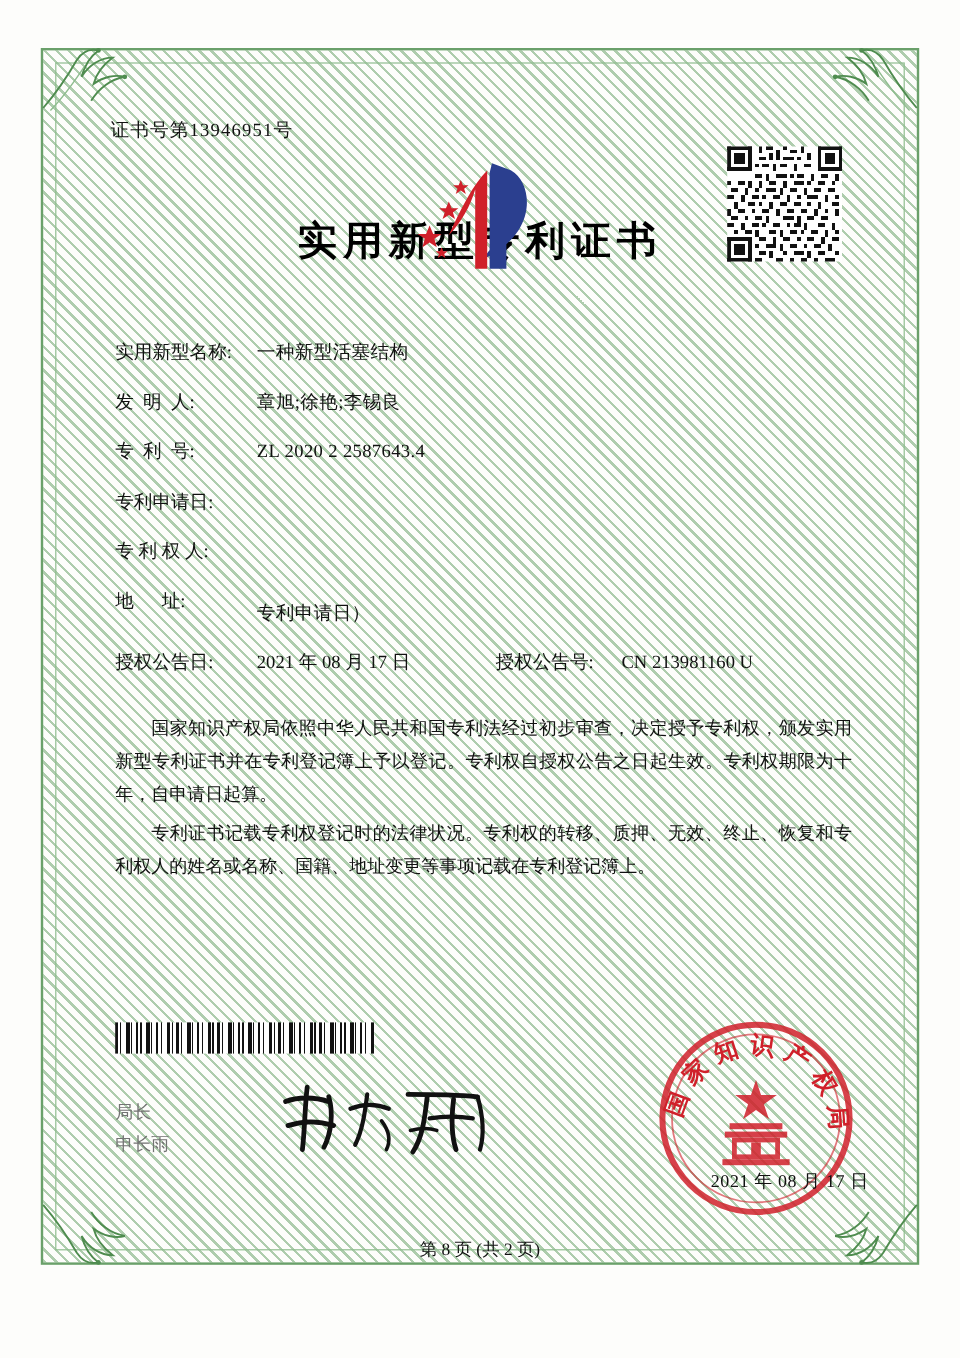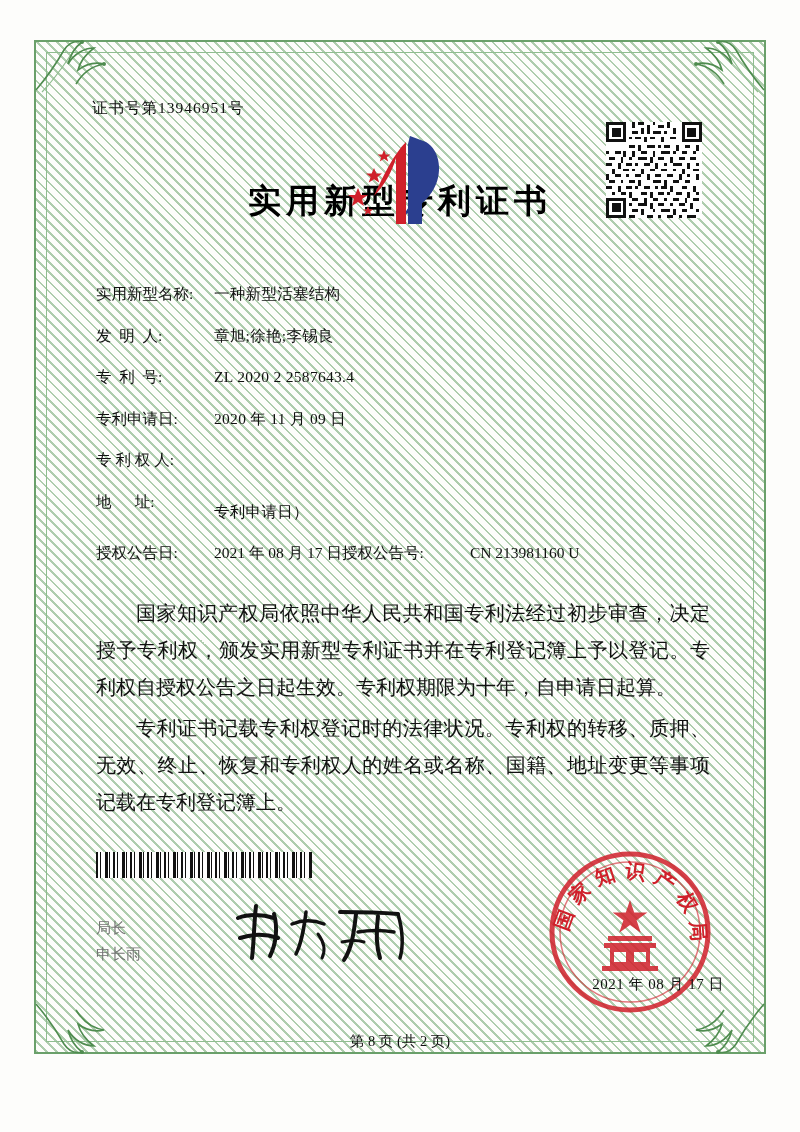--- a/index.html
+++ b/index.html
@@ -121,30 +121,32 @@
   .row .value .second-line {
     display: block;
     margin-top: 10px;
   }
   .row.two-col {
     display: flex;
   }
   .row.two-col .col2-label {
     width: 128px;
     flex: 0 0 128px;
+    margin-left: 48px;
+    text-align: center;
   }
   .row.two-col .col2-value {
     flex: 1;
   }
 
   .paragraphs {
     margin-top: 34px;
     margin-left: 26px;
     margin-right: 20px;
-    font-size: 20px;
+    font-size: 15px;
     line-height: 1.85;
     text-align: justify;
     color: #111;
   }
   .paragraphs p {
     margin: 0 0 4px 0;
     text-indent: 2em;
   }
 
   
@@ -433,21 +435,20 @@
         <div class="value">章旭;徐艳;李锡良</div>
       </div>
 
       <div class="row">
         <div class="label">专  利  号:</div>
         <div class="value">ZL 2020 2 2587643.4</div>
       </div>
 
       <div class="row">
         <div class="label">专利申请日:</div>
-        <div class="value">2020 年 11 月 09 日</div>
       </div>
 
       <div class="row">
         <div class="label">专 利 权 人:</div>
       </div>
 
       <div class="row">
         <div class="label">地      址:</div>
         <div class="value">
           <span class="second-line">专利申请日）</span>

